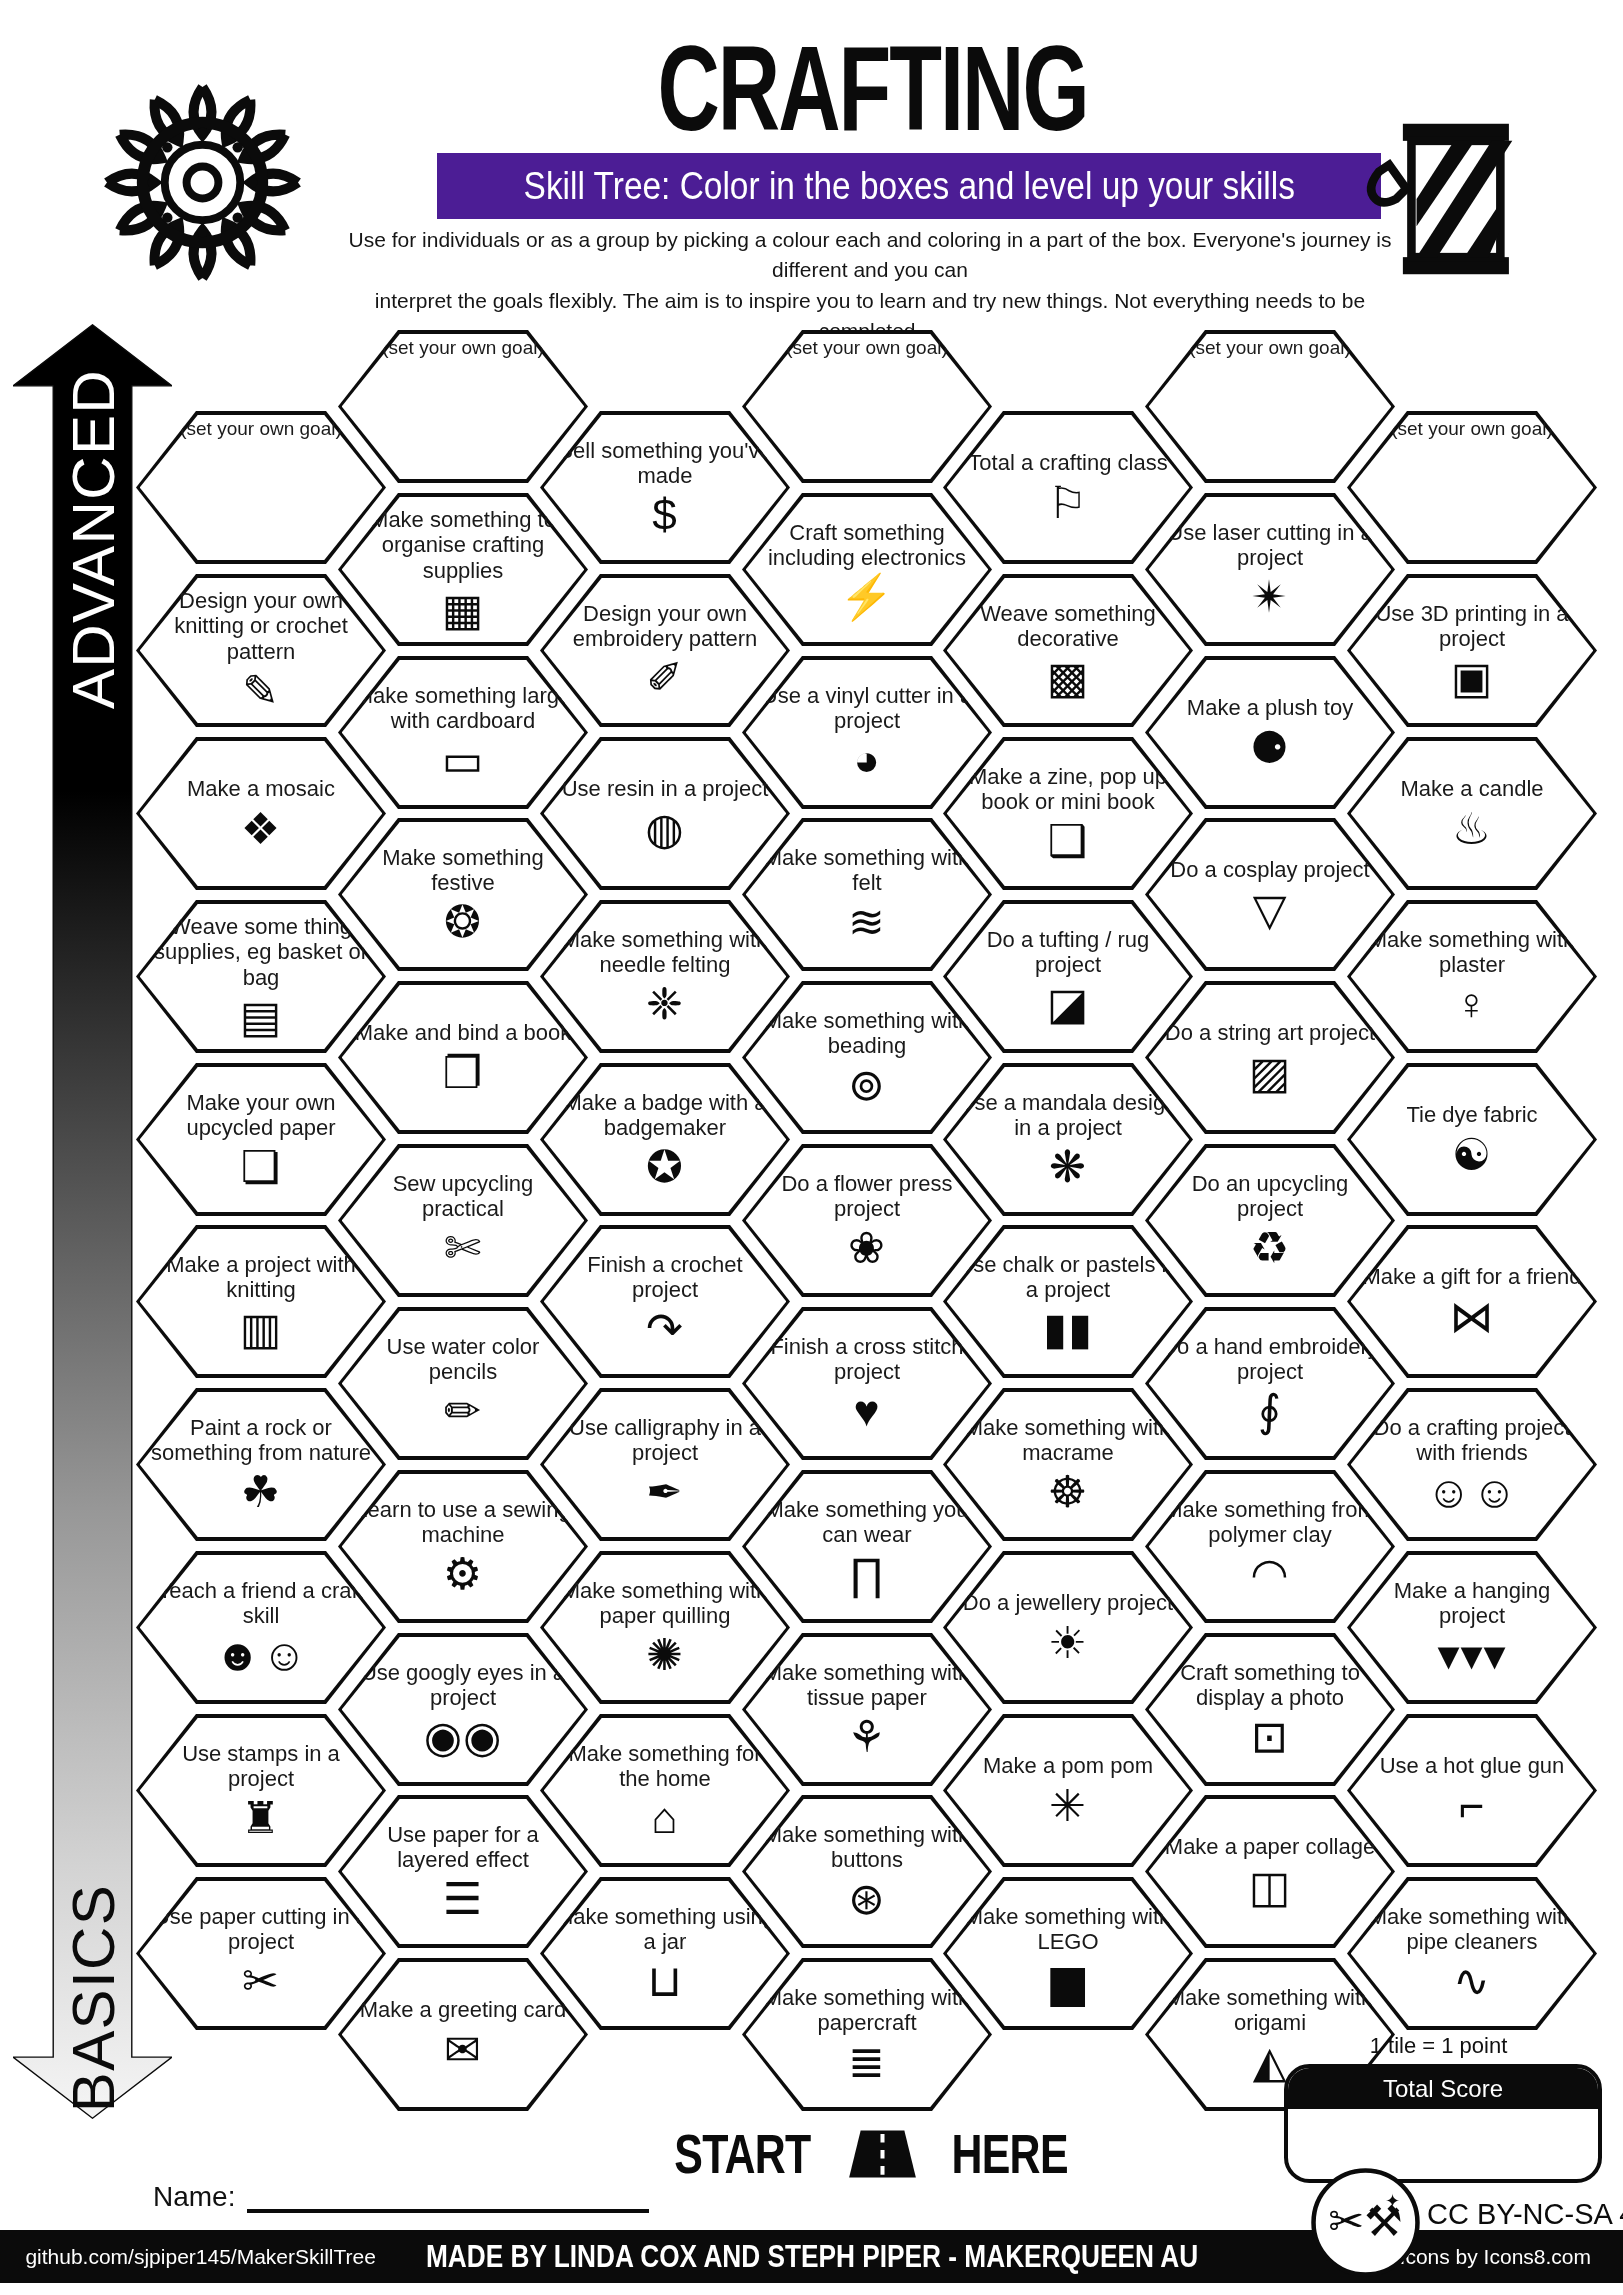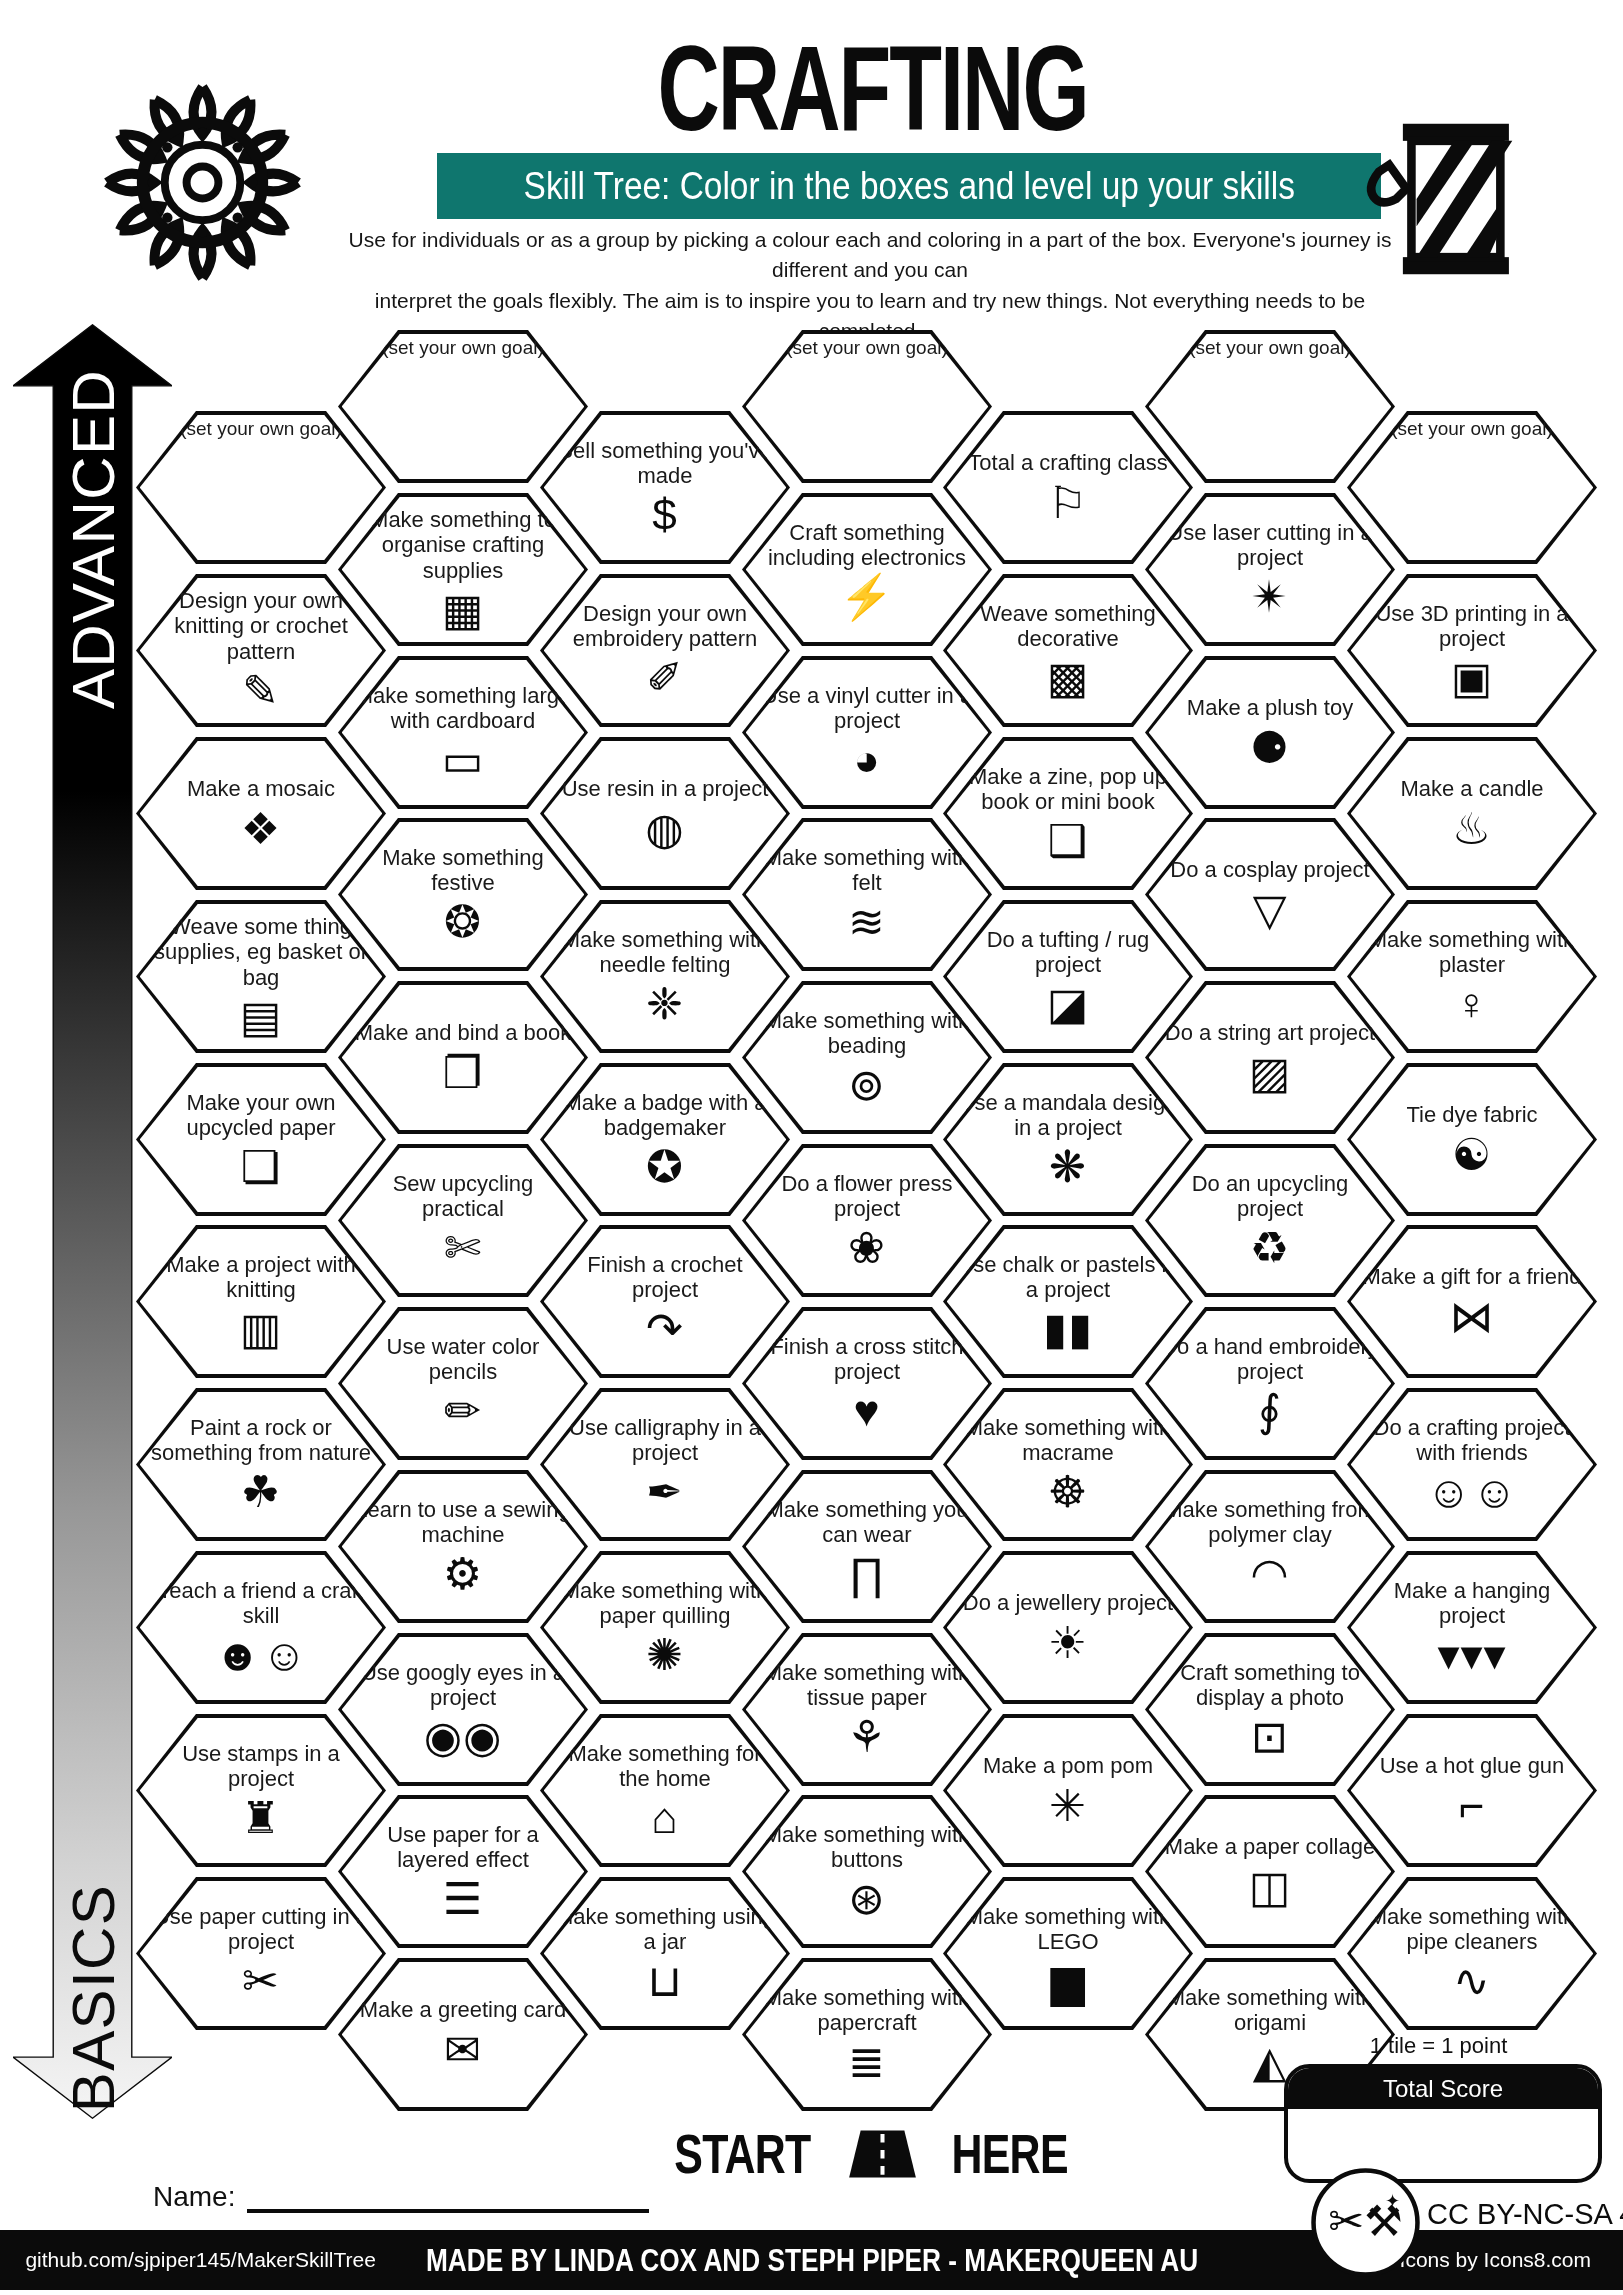--- a/index.html
+++ b/index.html
@@ -4,21 +4,21 @@
 <style>
   html,body{margin:0;padding:0;background:#fff;}
   #page{position:relative;width:1623px;height:2295px;background:#fff;overflow:hidden;
         font-family:"Liberation Sans",sans-serif;color:#111;}
 
   
   .title{position:absolute;left:537px;top:18.5px;width:671px;text-align:center;
          font-size:120px;font-weight:900;letter-spacing:-2.8px;color:#0b0b0b;
          transform:scaleX(0.72);transform-origin:center top;white-space:nowrap;}
   .subtitle-bar{position:absolute;left:437px;top:153px;width:944px;height:66px;
-         background:#0f766e;display:flex;align-items:center;justify-content:center;}
+         background:#4c1d95;display:flex;align-items:center;justify-content:center;}
   .subtitle-bar span{color:#fff;font-size:38px;font-weight:400;transform:scaleX(0.88);white-space:nowrap;}
   .desc{position:absolute;left:324px;top:225px;width:1092px;text-align:center;
         font-size:21px;line-height:1.45;color:#161616;}
 
   
   .logo-left{position:absolute;left:103px;top:76px;width:199px;height:213px;}
   .logo-right{position:absolute;left:1355px;top:111px;width:171px;height:176px;}
 
   
   #level-arrow{position:absolute;left:13px;top:324px;}
@@ -56,21 +56,21 @@
   #score-box .score-bar span{color:#fff;font-size:24px;}
 
   
   #name-row{position:absolute;left:153px;top:2181px;display:flex;align-items:flex-end;gap:11.6px;}
   #name-row .nlabel{font-size:28px;color:#111;}
   #name-row .nline{width:402px;border-bottom:4.2px solid #0b0b0b;height:27px;}
 
   
   #cc-badge{position:absolute;left:1309px;top:2166px;width:113px;height:113px;z-index:3;}
   #cc-text{position:absolute;left:1427px;top:2198px;width:194px;font-size:29px;color:#0b0b0b;white-space:nowrap;}
-  #footer{position:absolute;left:0;top:2230px;width:1623px;height:60px;background:#0b0b0b;
+  #footer{position:absolute;left:0;top:2230px;width:1623px;height:53px;background:#0b0b0b;
       display:flex;align-items:center;}
   #footer .f-left{position:absolute;left:25.4px;color:#fff;font-size:21px;}
   #footer .f-center{position:absolute;left:50%;transform:translateX(-50%) scaleX(0.82);
       color:#fff;font-size:32px;font-weight:700;white-space:nowrap;}
   #footer .f-right{position:absolute;right:32px;color:#fff;font-size:21px;}
 </style>
 </head>
 <body>
 
 <div id="page">

